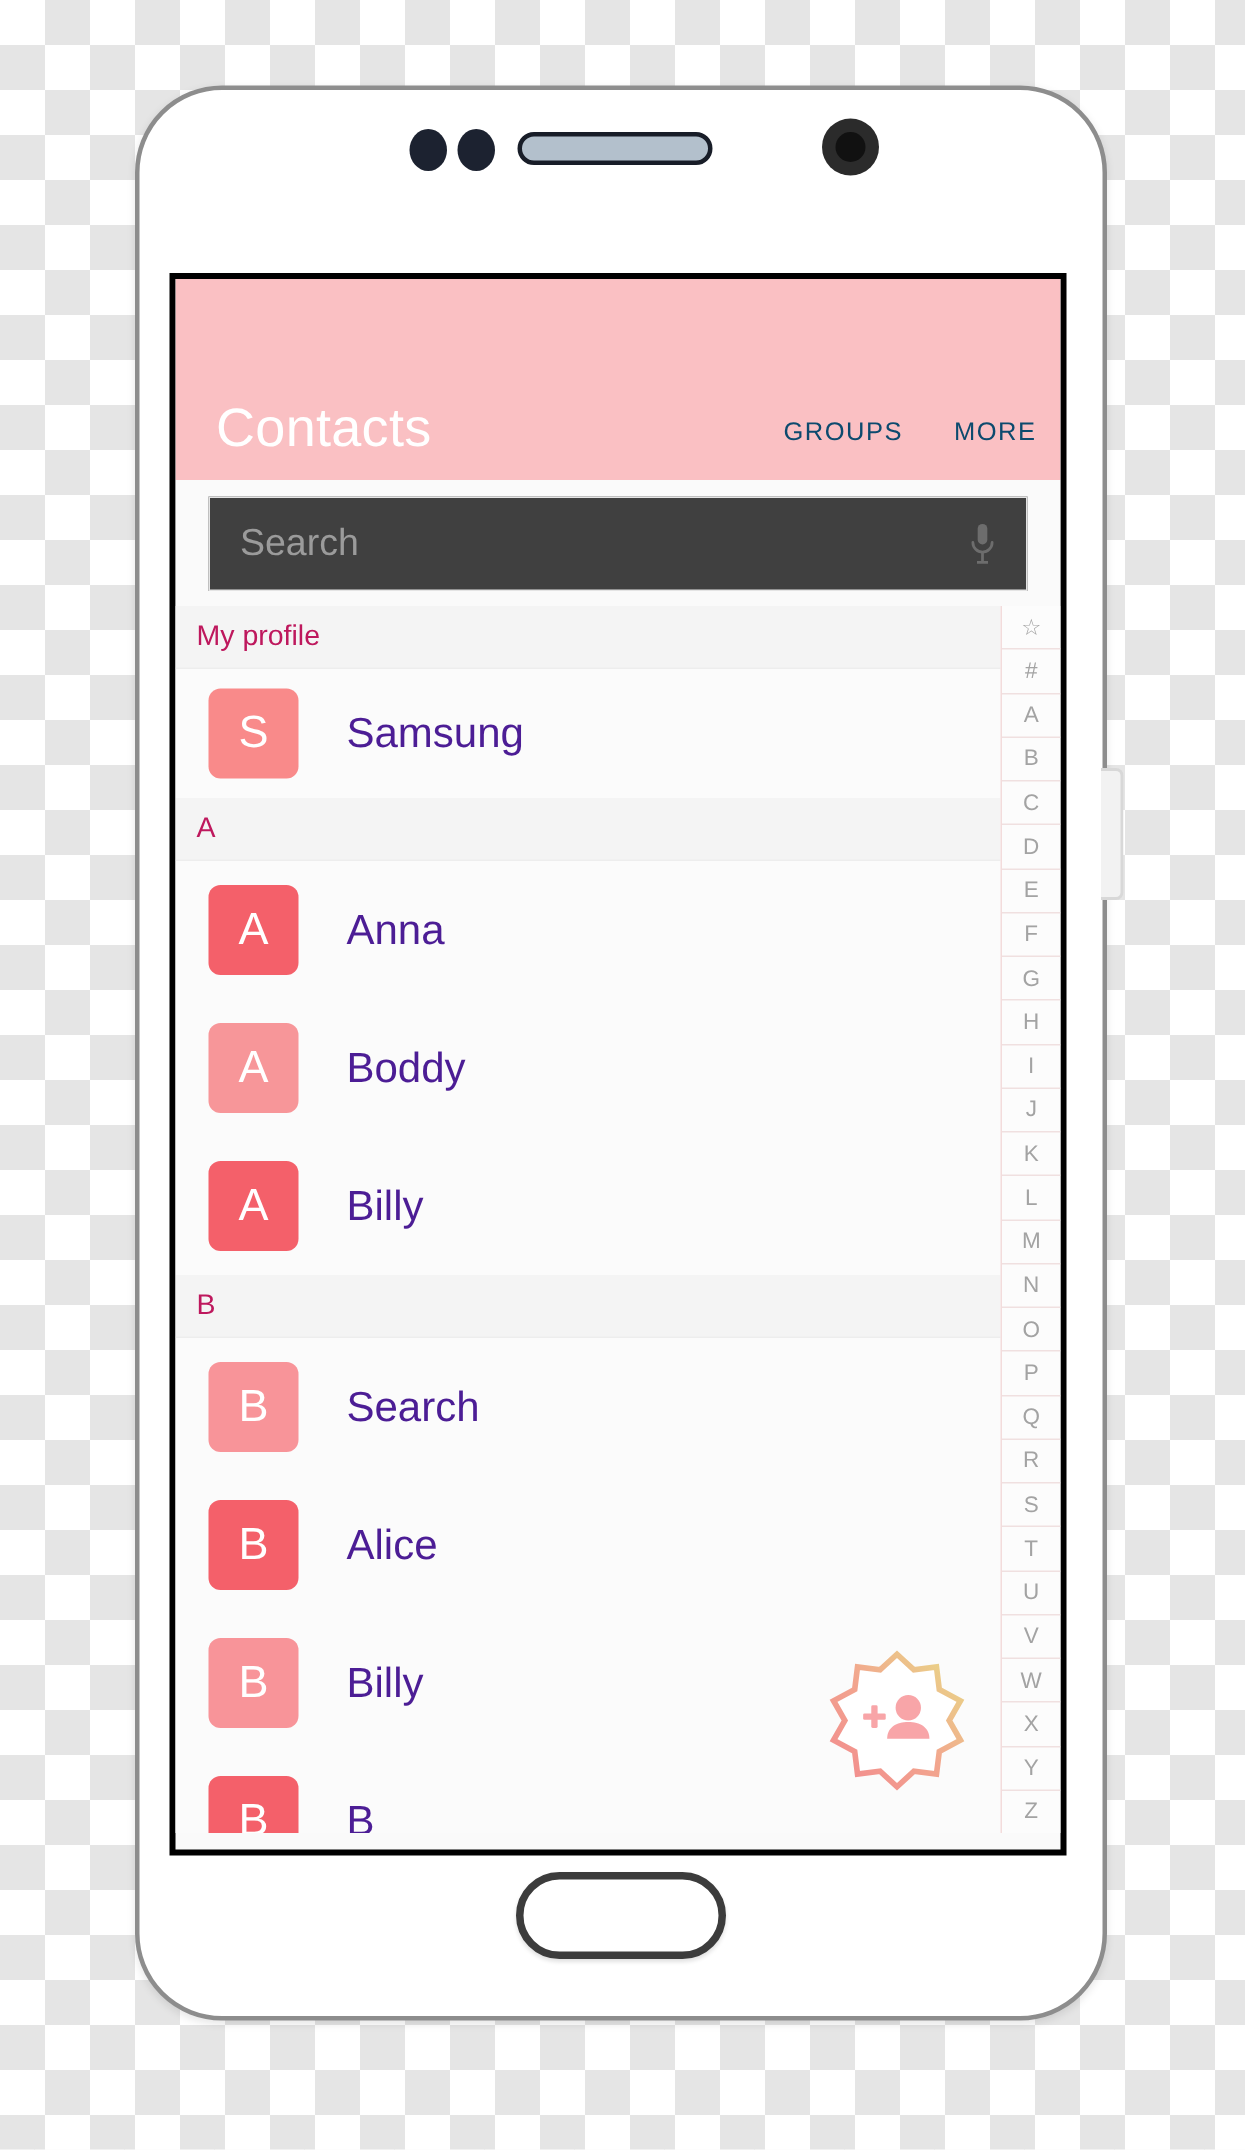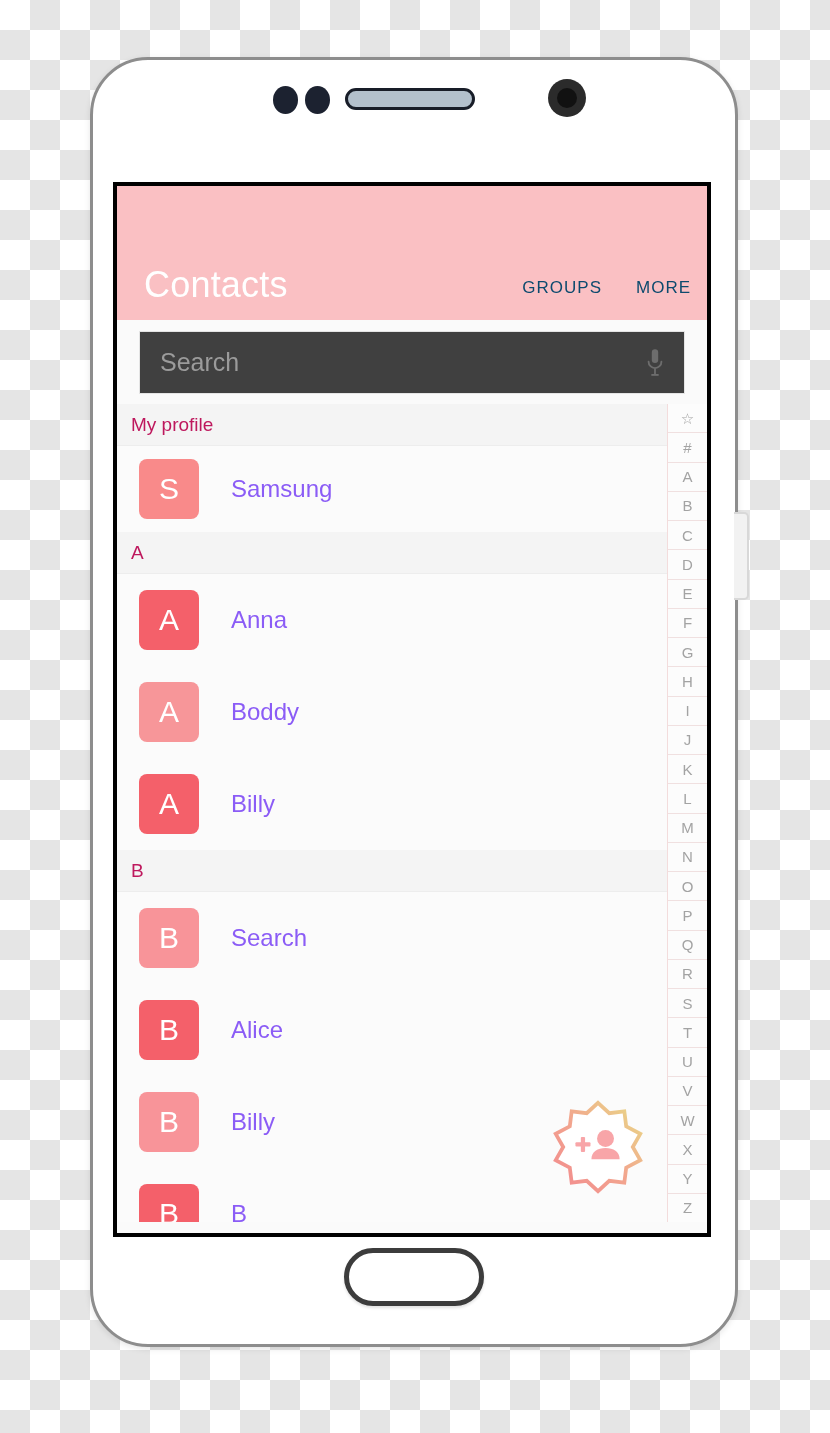--- a/index.html
+++ b/index.html
@@ -178,22 +178,22 @@
     width: 60px; height: 60px;
     border-radius: 8px;
     flex: 0 0 auto;
     display: flex; align-items: center; justify-content: center;
     color: #ffffff;
     font-size: 30px;
     font-weight: 300;
   }
   .contact-name {
     margin-left: 32px;
-    font-size: 24px;
-    color: #8b5cf6;
+    font-size: 28px;
+    color: #4c1d95;
   }
   #profile-row { height: 86px; }
 
   
   #alpha-index {
     position: absolute;
     right: 0; top: 0;
     width: 40px;
     height: 100%;
     background: #fcfcfc;

